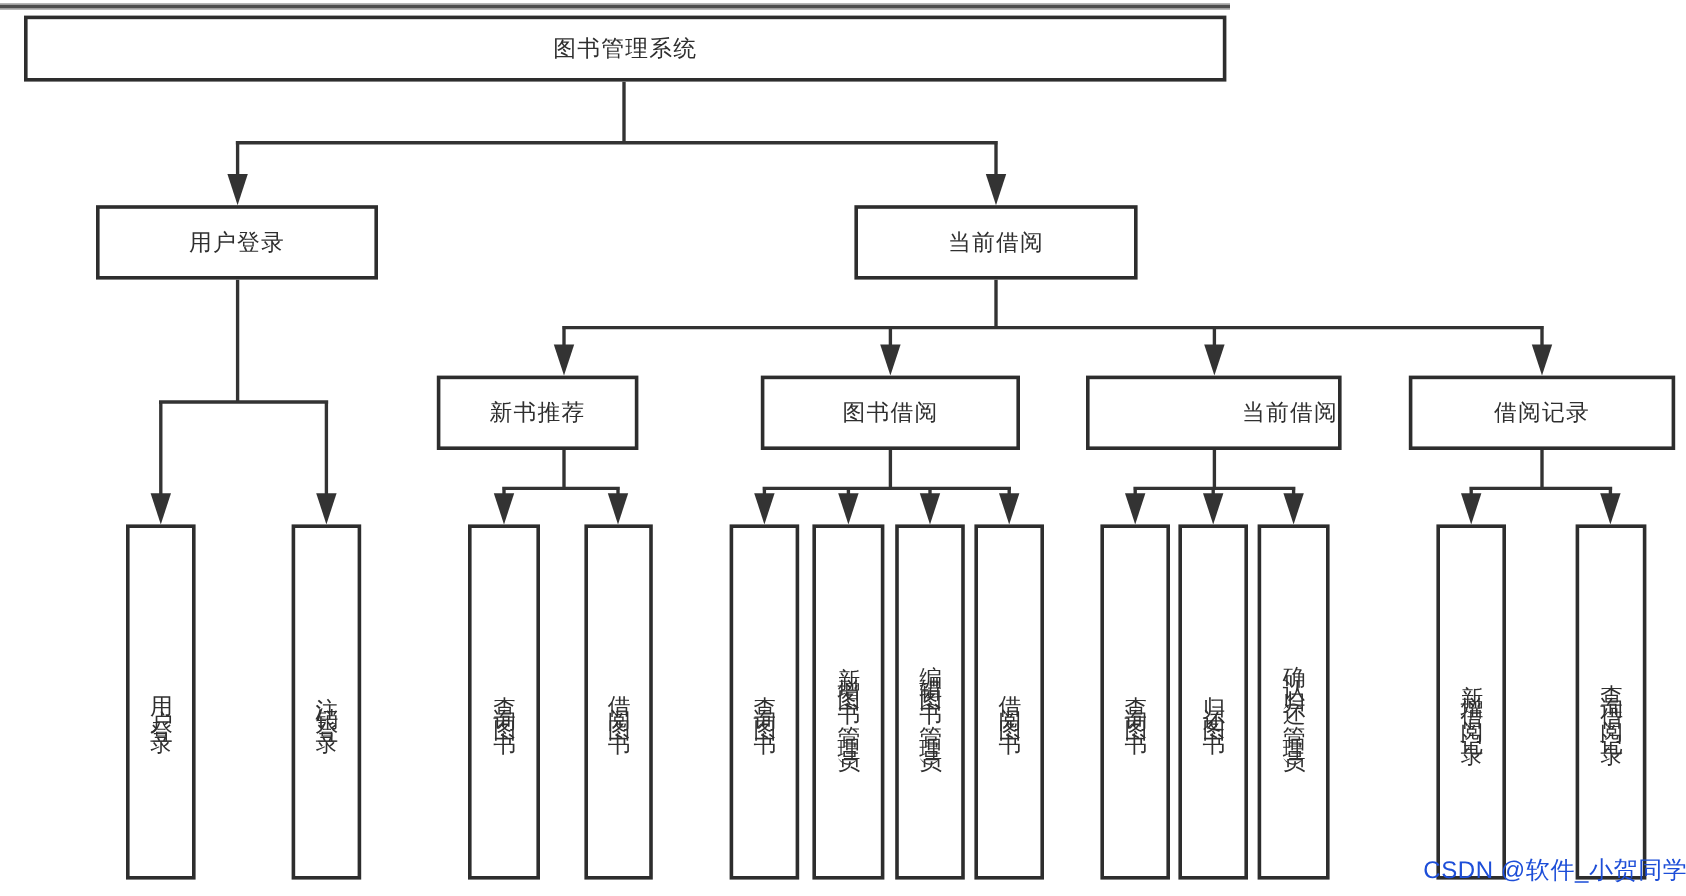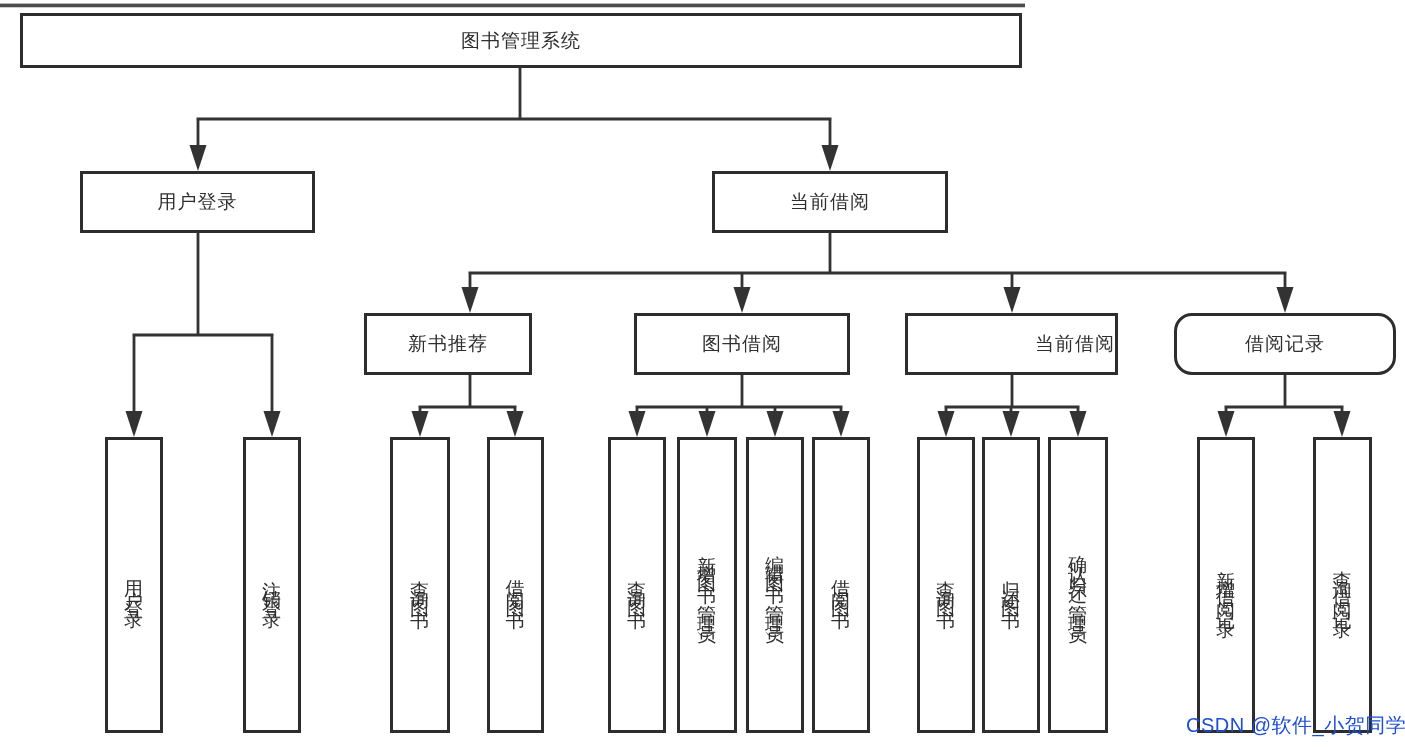--- a/index.html
+++ b/index.html
@@ -89,21 +89,21 @@
 
   <div class="node" style="left:364px;top:313px;width:168px;height:62px;">
     <span class="lbl">新书推荐</span>
   </div>
   <div class="node" style="left:634px;top:313px;width:216px;height:62px;">
     <span class="lbl">图书借阅</span>
   </div>
   <div class="node" style="left:905px;top:313px;width:213px;height:62px;justify-content:flex-end;">
     <span class="lbl">当前借阅</span>
   </div>
-  <div class="node" style="left:1174px;top:313px;width:222px;height:62px;border-radius:18px;">
+  <div class="node" style="left:1174px;top:313px;width:222px;height:62px;">
     <span class="lbl">借阅记录</span>
   </div>
 
   <div class="node vnode" style="left:105px;top:437px;width:58px;height:296px;">
     <span class="lbl">用户登录</span>
   </div>
   <div class="node vnode" style="left:243px;top:437px;width:58px;height:296px;">
     <span class="lbl">注销登录</span>
   </div>
 

